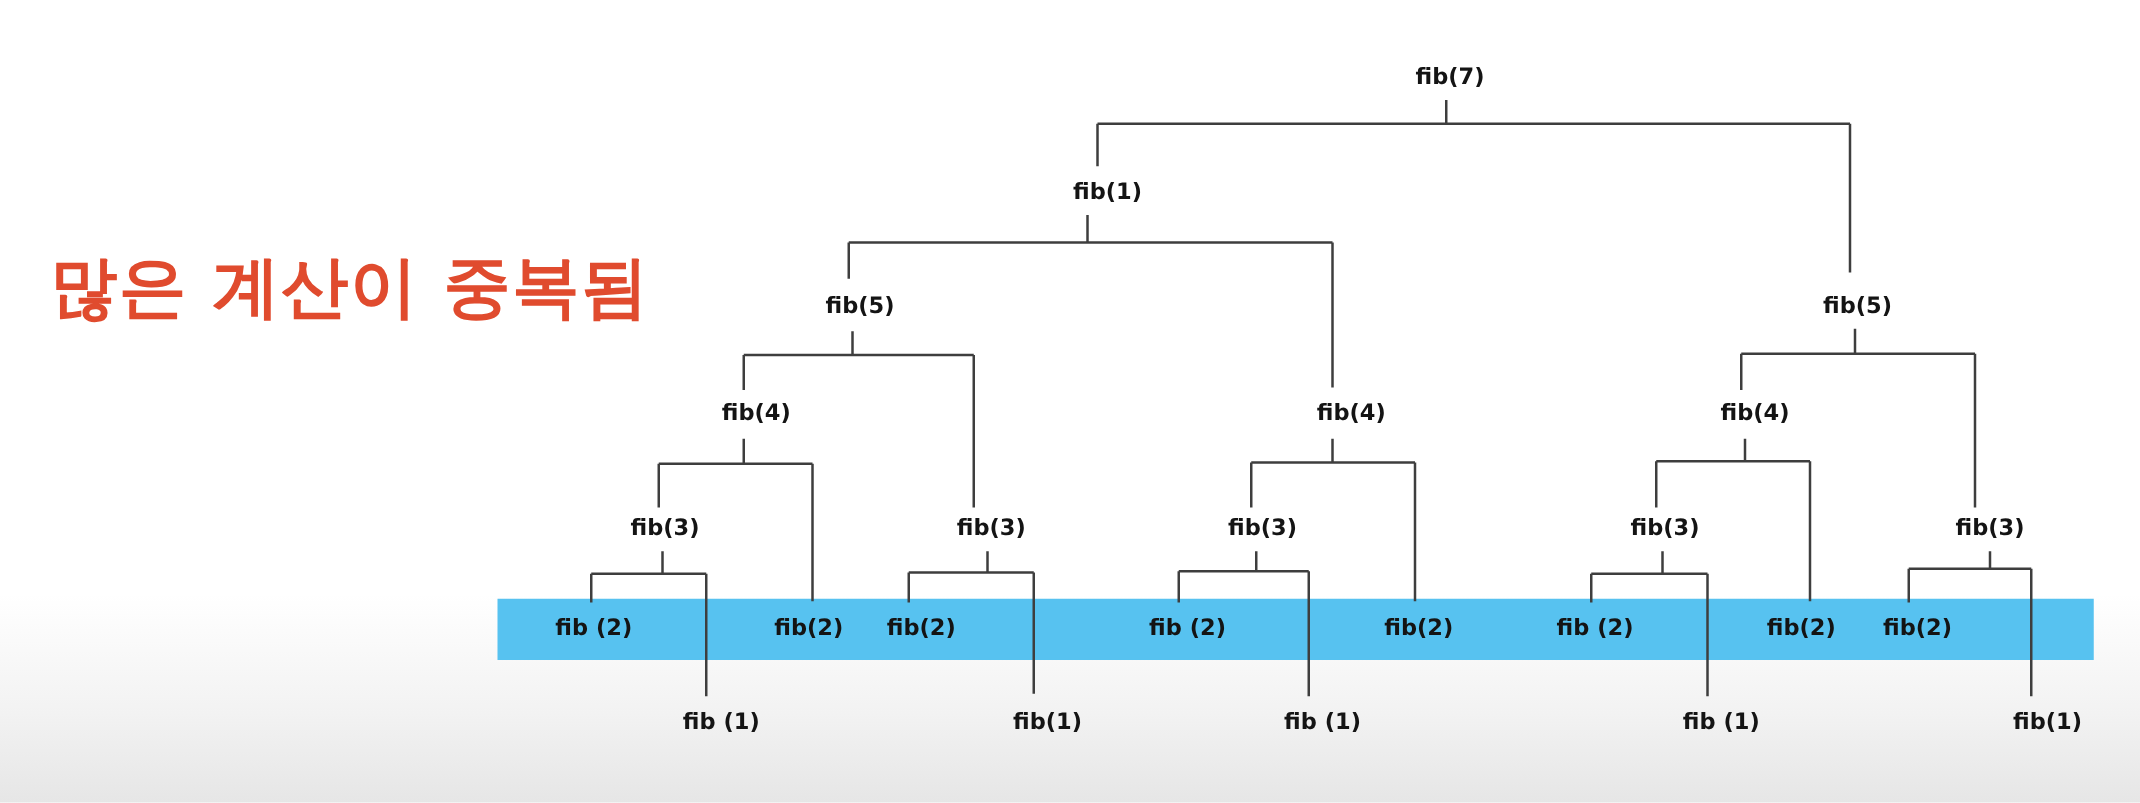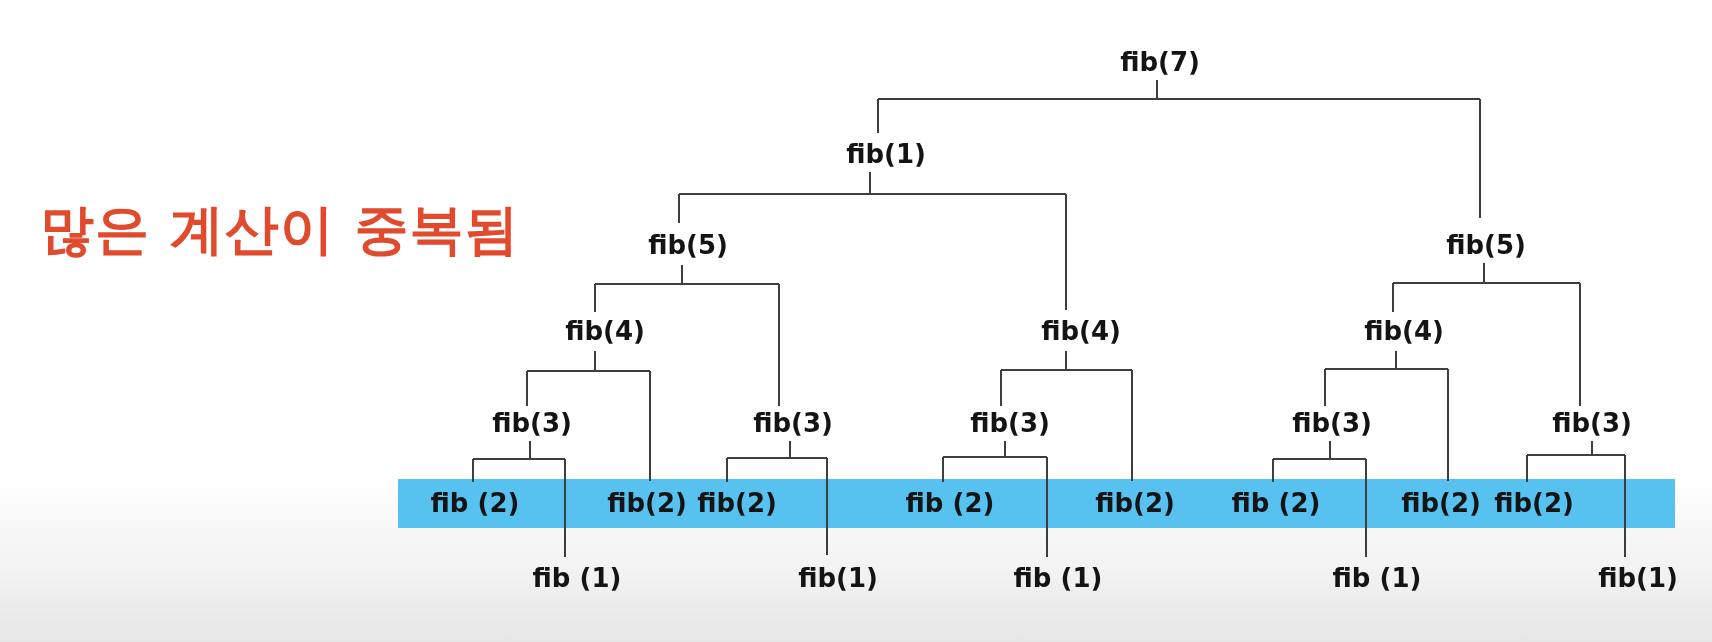--- a/index.html
+++ b/index.html
@@ -30,21 +30,21 @@
   }
   svg.connectors{
     position:absolute;
     left:0;top:0;
     z-index:2;
   }
   .node{
     position:absolute;
     transform:translate(-50%,-50%);
     font-weight:bold;
-    font-size:26px;
+    font-size:18px;
     color:#141414;
     white-space:nowrap;
     z-index:3;
     line-height:1;
   }
 </style>
 </head>
 <body>
 
 <div class="stage">

